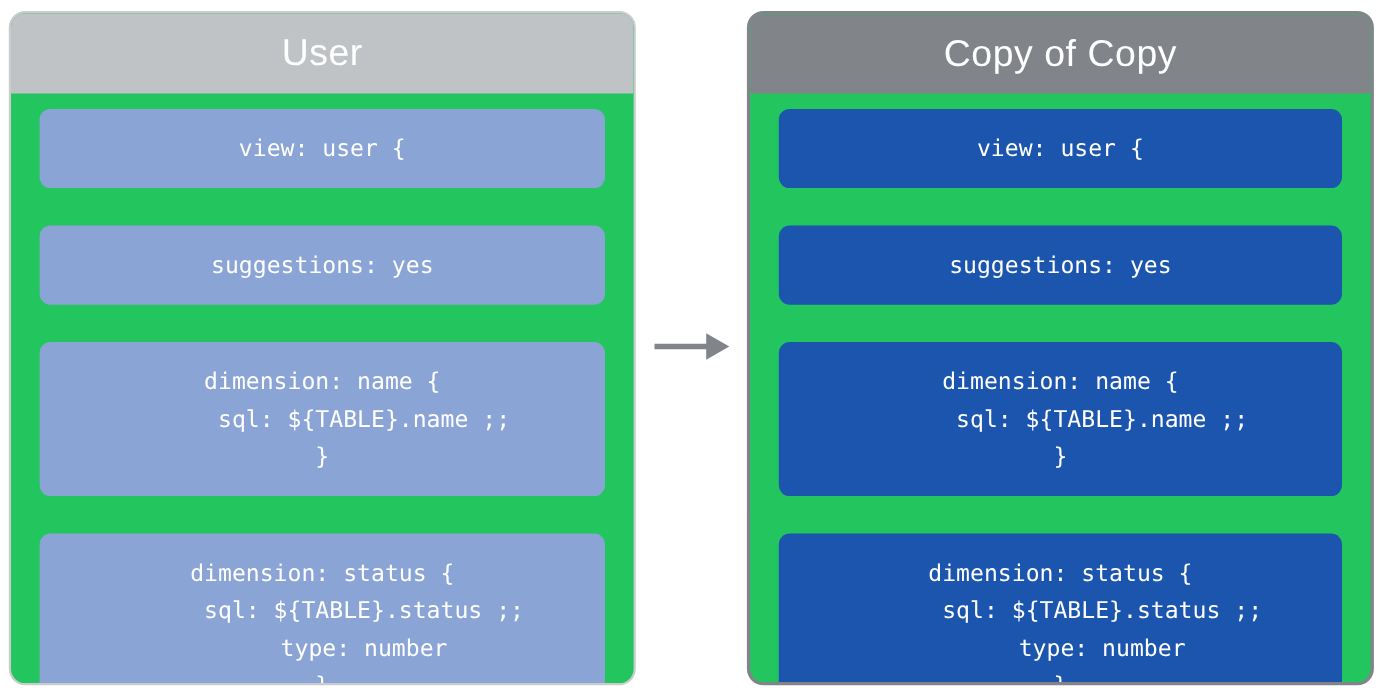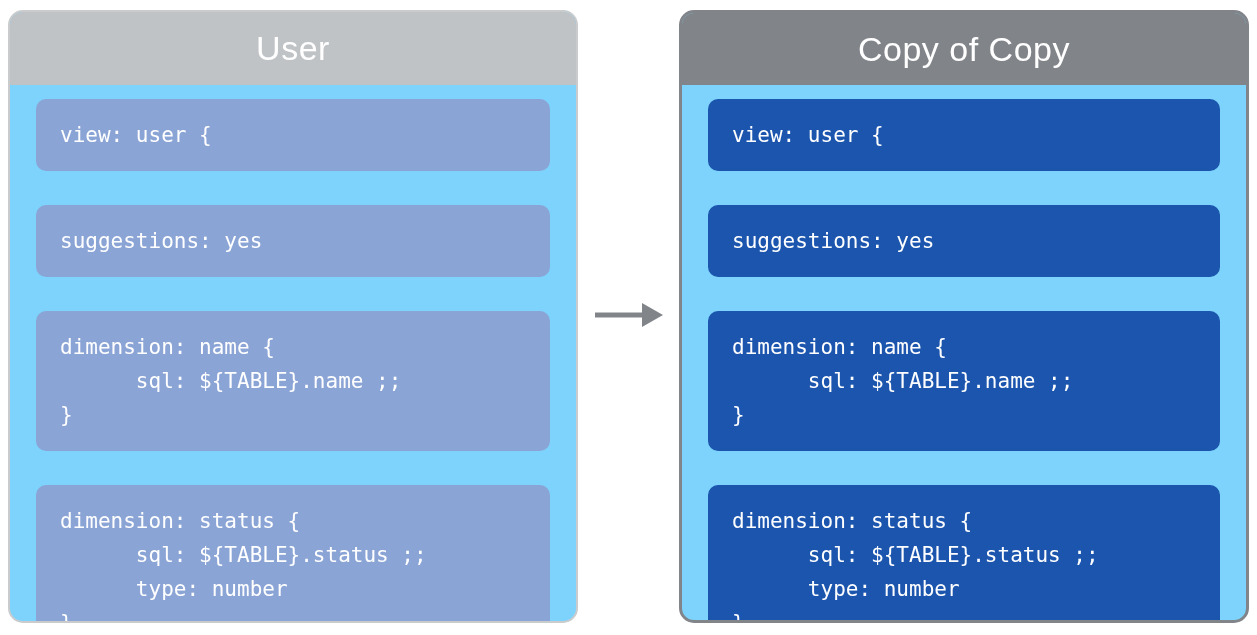--- a/index.html
+++ b/index.html
@@ -10,24 +10,25 @@
     background: #ffffff;
     overflow: hidden;
     font-family: "Liberation Sans", sans-serif;
   }
   .panel {
     position: absolute;
     top: 10px;
     width: 570px;
     height: 613px;
     box-sizing: border-box;
-    background: #7dd3fc;
+    background: #22c55e;
     border: 2px solid #c9cbcd;
     border-radius: 15px;
     overflow: hidden;
+    text-align: center;
   }
   .panel.left  { left: 8px; }
   .panel.right { left: 679px; border-width: 3px; }
   .panel-header {
     height: 73px;
     display: flex;
     align-items: center;
     justify-content: center;
   }
   .panel.right .panel-header { height: 72px; }

